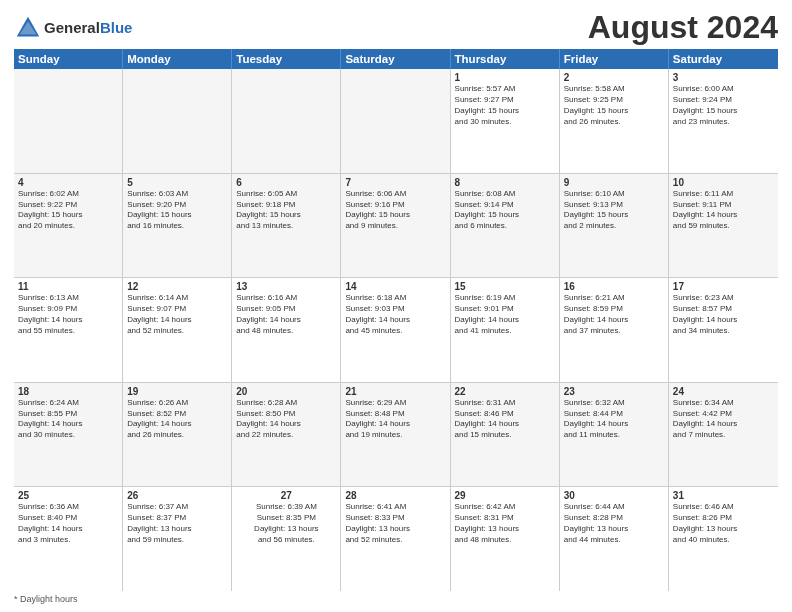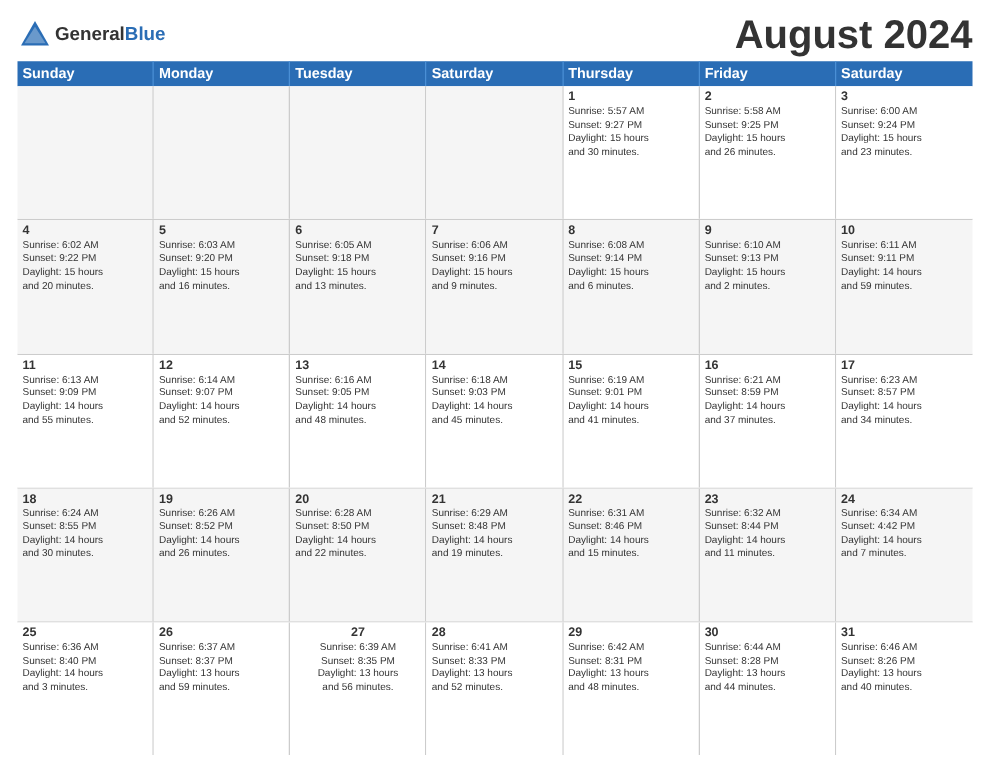--- a/index.html
+++ b/index.html
@@ -382,13 +382,14 @@
             <span class="day-num">31</span>
             <div class="cell-text" style="white-space: pre-line;">Sunrise: 6:46 AM
 Sunset: 8:26 PM
 Daylight: 13 hours
 and 40 minutes.</div>
           </div>
         </div>
       </div>
   </div>
 
+  <div class="footer-note">* Daylight hours</div>
 </div>
 
 </body></html>

